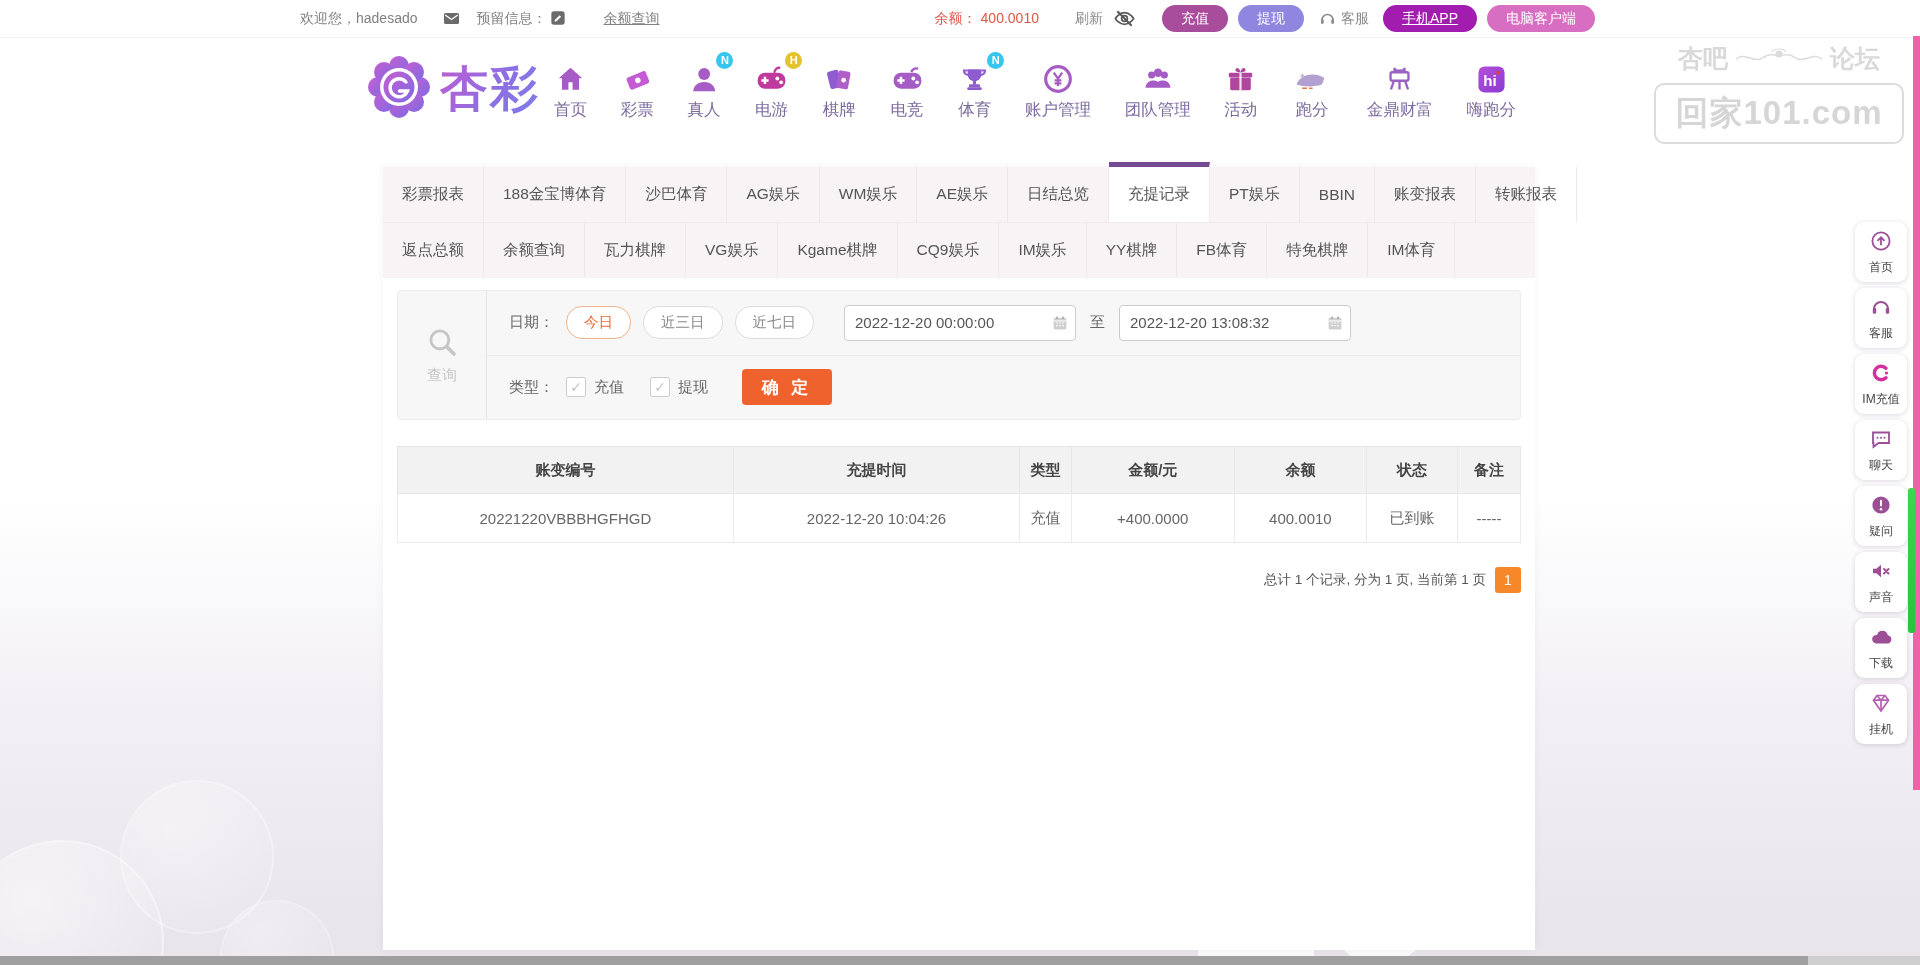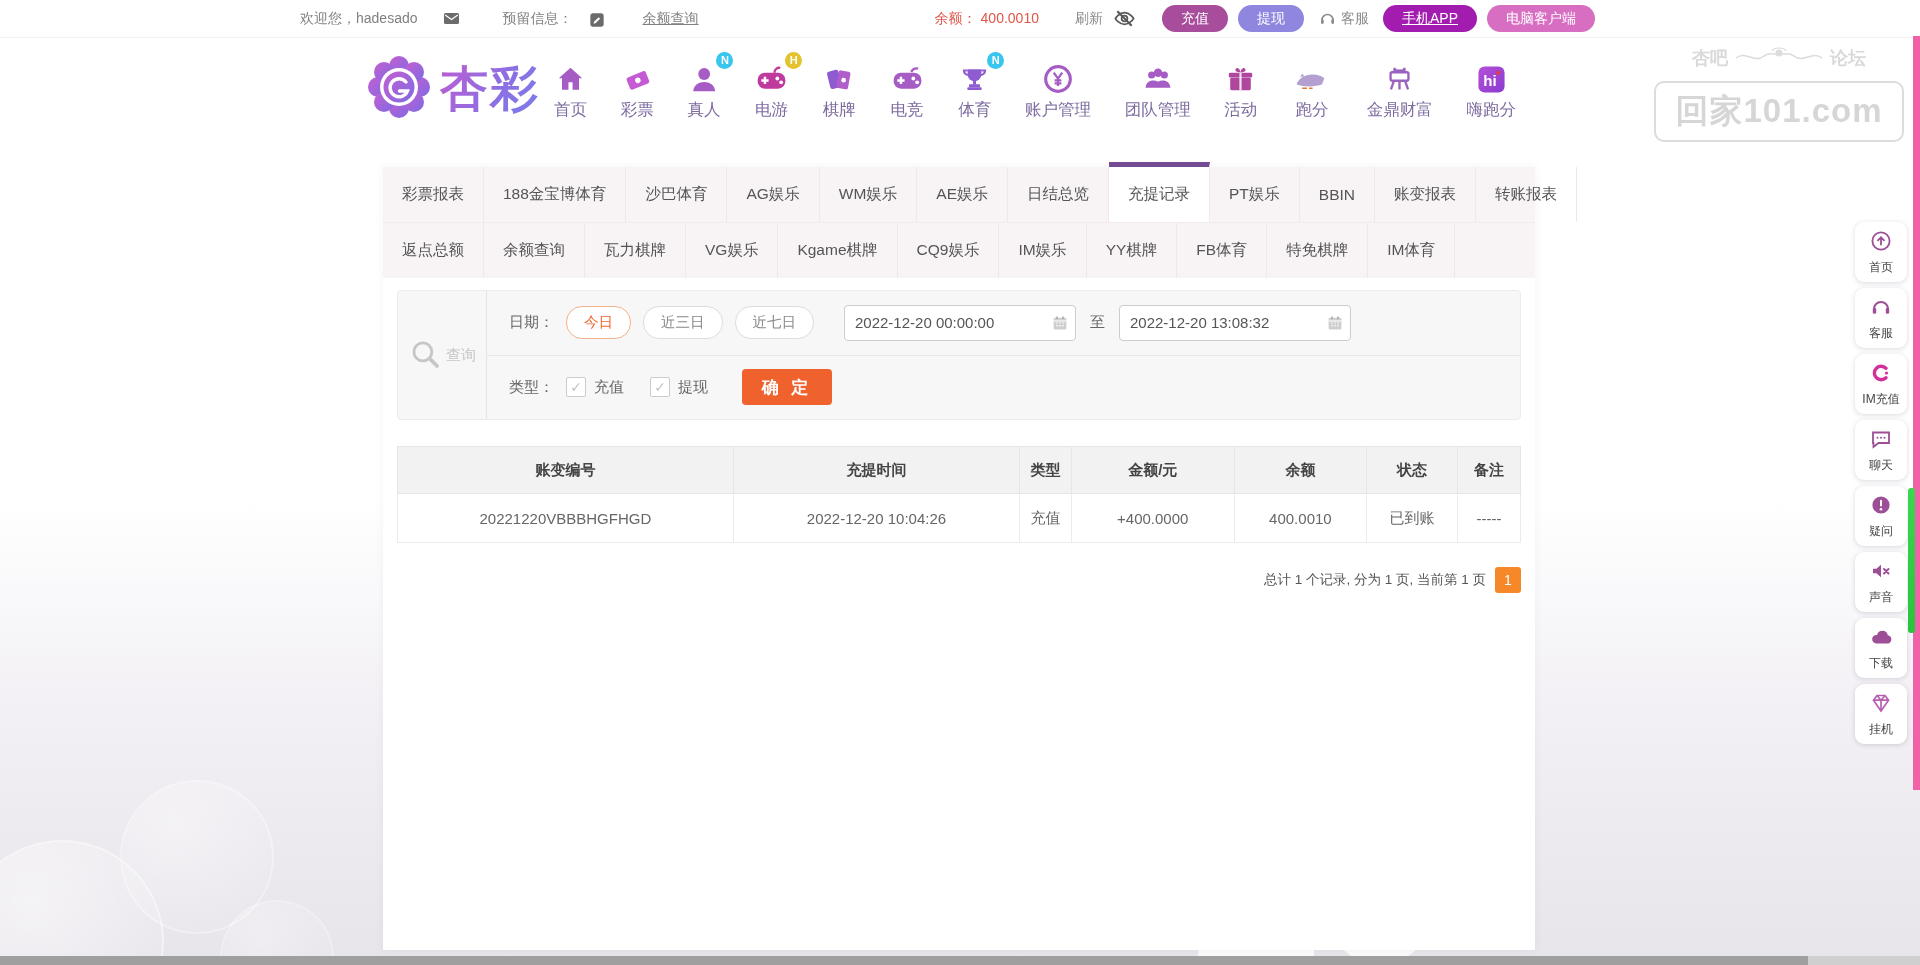--- a/index.html
+++ b/index.html
@@ -10,21 +10,21 @@
   }
   
   .bg-deco{position:absolute;pointer-events:none;}
   .bg-circle{border-radius:50%;border:2px solid rgba(255,255,255,.9);background:radial-gradient(circle at 35% 30%,rgba(255,255,255,.9),rgba(225,222,230,.25));opacity:.55;}
   .bg-num{font-weight:bold;color:rgba(255,255,255,.8);letter-spacing:-10px;}
   
   .topbar{position:absolute;top:0;left:0;right:0;height:38px;background:#fff;border-bottom:1px solid #f2f2f2;display:flex;align-items:center;justify-content:space-between;padding:0 325px 0 300px;box-sizing:border-box;font-size:14px;color:#808080;}
   .topbar .grp{display:flex;align-items:center;gap:10px;}
   .tb-ic{display:inline-flex;vertical-align:middle;}
   .logout{color:#808080;text-decoration:underline;cursor:pointer;margin-left:28px;}
-  .reserved{margin-left:32px;display:inline-flex;align-items:flex-end;gap:16px;}
+  .reserved{margin-left:6px;display:inline-flex;align-items:flex-start;gap:3px;}
   .balance{color:#e15549;}
   .balance b{font-weight:normal;margin-left:4px;}
   .refresh{color:#8a8a8a;margin-left:26px;cursor:pointer;}
   .pill-btn{border:none;color:#fff;font-size:14px;height:27px;padding:0 19px;border-radius:14px;cursor:pointer;font-family:inherit;}
   .btn-recharge{background:#a84c9c;margin-left:16px;}
   .btn-withdraw{background:#8f86df;}
   .svc{display:inline-flex;align-items:center;gap:4px;color:#8a8a8a;margin:0 4px;}
   .btn-app{background:#a21caf;text-decoration:underline;}
   .btn-pc{background:#d76ec1;}
   
@@ -33,31 +33,31 @@
   .logo-text{font-size:48px;font-weight:700;background:linear-gradient(120deg,#b75fd4 10%,#8d6fe2 55%,#7f7ae8 90%);-webkit-background-clip:text;background-clip:text;color:transparent;letter-spacing:2px;}
   .nav{display:flex;justify-content:space-between;align-items:flex-end;width:962px;margin-left:14px;}
   .nav-item{display:flex;flex-direction:column;align-items:center;gap:3px;cursor:pointer;}
   .nav-ic{position:relative;height:38px;display:flex;align-items:flex-end;}
   .nav-label{font-size:16.5px;color:#7d6b9f;white-space:nowrap;}
   .badge{position:absolute;top:-6px;right:-13px;width:17px;height:17px;border-radius:50%;color:#fff;font-size:11px;font-weight:bold;font-style:normal;display:flex;align-items:center;justify-content:center;}
   .badge-n{background:#38c6ef;}
   .badge-h{background:#e5c32e;}
   
   .watermark{position:absolute;top:42px;right:16px;width:250px;text-align:center;color:#d9d9d9;pointer-events:none;}
-  .wm-line1{font-size:18px;font-weight:bold;display:flex;align-items:center;justify-content:center;gap:6px;}
+  .wm-line1{font-size:25px;font-weight:bold;display:flex;align-items:center;justify-content:center;gap:6px;}
   .wm-box{margin-top:8px;border:2px solid #dcdcdc;border-radius:10px;padding:6px 8px;font-size:33px;font-weight:bold;color:#d6d6d6;letter-spacing:1px;background:rgba(255,255,255,.3);}
   
   .panel{position:absolute;left:383px;top:167px;width:1152px;height:783px;background:#fff;box-shadow:0 0 8px rgba(120,110,130,.08);}
   .tabrow{display:flex;background:#f8f4f6;height:55px;align-items:stretch;}
   .tabrow1{border-bottom:1px solid #f1eaee;}
   .tab{display:flex;align-items:center;padding:0 19px;font-size:15.5px;color:#555;border-right:1px solid #efe8eb;cursor:pointer;white-space:nowrap;background:transparent;}
   .tab.active{background:#fff;border-top:5px solid #744a93;margin-top:-5px;border-right:1px solid #f1eaee;position:relative;z-index:2;}
   
   .filter{margin:12px 14px 0;background:#f7f7f7;border:1px solid #ececec;border-radius:4px;display:flex;height:130px;box-sizing:border-box;}
-  .query-block{width:88px;border-right:1px solid #e4e4e4;display:flex;flex-direction:row;align-items:center;justify-content:center;gap:4px;color:#c6c6c6;font-size:15px;}
+  .query-block{width:88px;border-right:1px solid #e4e4e4;display:flex;flex-direction:column;align-items:center;justify-content:center;gap:4px;color:#c6c6c6;font-size:15px;}
   .filter-rows{flex:1;display:flex;flex-direction:column;}
   .f-row{flex:1;display:flex;align-items:center;padding-left:22px;gap:12px;}
   .f-row.first{border-bottom:1px solid #e9e9e9;}
   .f-label{font-size:15px;color:#666;text-align:right;}
   .range-pill{background:#fff;border:1px solid #ddd;border-radius:16px;padding:6px 17px;font-size:14.5px;color:#888;cursor:pointer;font-family:inherit;}
   .range-pill.sel{color:#f0652b;font-weight:normal;border-color:#f3b38b;}
   .date-wrap{position:relative;display:inline-flex;align-items:center;border-radius:14px;}
   .date-input{width:190px;height:34px;border:1px solid #ccc;border-radius:4px;background:#fff;font-size:15px;color:#555;padding:0 30px 0 10px;font-family:inherit;}
   .date-cal{position:absolute;right:7px;display:inline-flex;}
   .to-label{font-size:15px;color:#666;margin:0 2px;}

